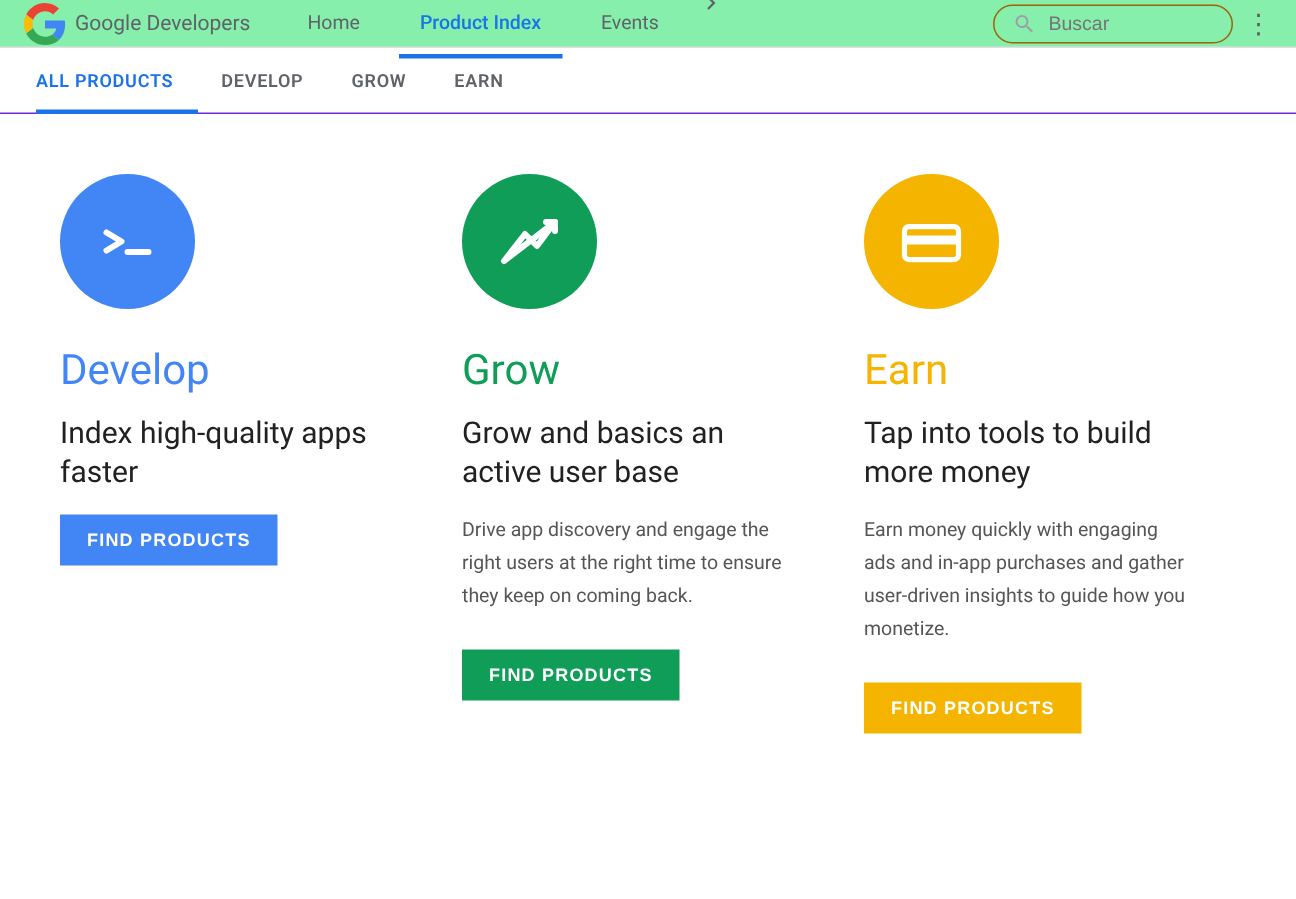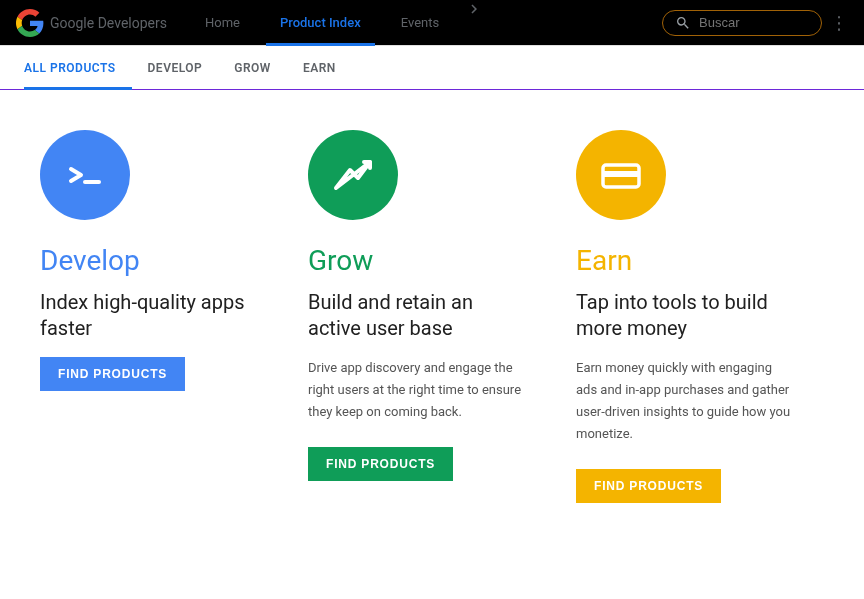--- a/index.html
+++ b/index.html
@@ -2,24 +2,24 @@
 <html><head>
   <meta charset="utf-8">
   <style>
     * { box-sizing: border-box; margin: 0; padding: 0; }
     body { font-family: 'Roboto', Arial, sans-serif; background: #fff; color: #333; font-size: 14px; }
 
     
     .top-nav {
       display: flex;
       align-items: center;
-      height: 46px;
+      height: 32px;
       padding: 0 16px;
       border-bottom: 1px solid #e0e0e0;
-      background: #000000;
+      background: #86efac;
     }
     .logo-area {
       display: flex;
       align-items: center;
       gap: 6px;
       margin-right: 24px;
     }
     .logo-icon {
       width: 28px;
       height: 28px;
@@ -255,21 +255,21 @@
 
   <div class="card">
     <div class="circle-icon circle-green">
 
       <svg width="50" height="50" viewBox="0 0 50 50" fill="none">
         <polygon points="8,38 22,20 30,28 42,12" stroke="white" stroke-width="4" stroke-linecap="round" stroke-linejoin="round" fill="none"></polygon>
         <polyline points="36,12 42,12 42,18" stroke="white" stroke-width="4" stroke-linecap="round" stroke-linejoin="round" fill="none"></polyline>
       </svg>
     </div>
     <div class="card-title title-green">Grow</div>
-    <div class="card-subtitle">Build and retain an active user base</div>
+    <div class="card-subtitle">Grow and basics an active user base</div>
     <div class="card-desc">Drive app discovery and engage the right users at the right time to ensure they keep on coming back.</div>
     <button class="find-btn btn-green">FIND PRODUCTS</button>
   </div>
 
   <div class="card">
     <div class="circle-icon circle-yellow">
 
       <svg width="52" height="52" viewBox="0 0 52 52" fill="none">
         <rect x="8" y="16" width="36" height="22" rx="3" stroke="white" stroke-width="3.5" fill="none"></rect>
         <rect x="8" y="22" width="36" height="6" fill="white"></rect>

